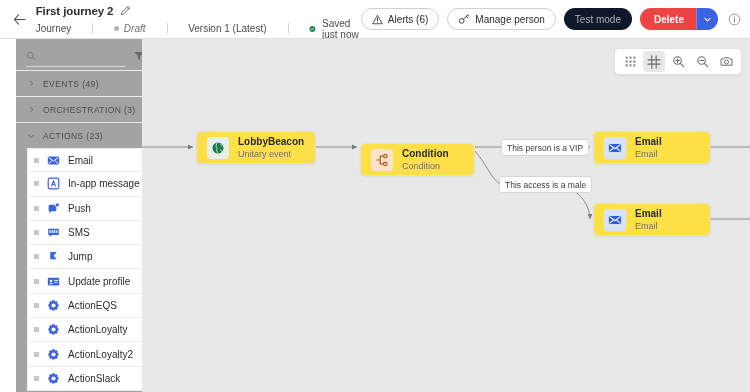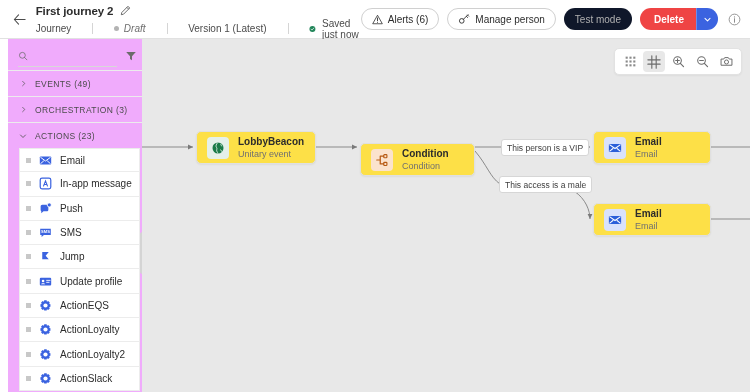--- a/index.html
+++ b/index.html
@@ -56,22 +56,22 @@
   }
   .btn-primary-split {
     height: 22px; background: #3b63e0; color: #fff;
     border-radius: 0 11px 11px 0; width: 22px; display: flex; align-items: center; justify-content: center;
     cursor: pointer; border-left: 1px solid #6d8cea;
   }
   .info-icon { width: 16px; height: 16px; display: flex; align-items: center; justify-content: center; cursor: pointer; }
 
   
   .sidebar {
-    position: absolute; top: 39px; left: 8px; width: 141px; height: 353px;
-    background: #f0abfc; border-right: 1px solid #e3e3e3;
+    position: absolute; top: 39px; left: 16px; width: 141px; height: 353px;
+    background: #a3a3a3; border-right: 1px solid #e3e3e3;
     overflow: hidden;
   }
   .search-row {
     height: 28px; display: flex; align-items: center; padding: 0 11px 0 10px; margin-top: 3px;
   }
   .search-field {
     flex: 1; display: flex; align-items: center; gap: 5px;
     border-bottom: 1px solid #d8d8d8; height: 21px;
   }
   .search-input {

